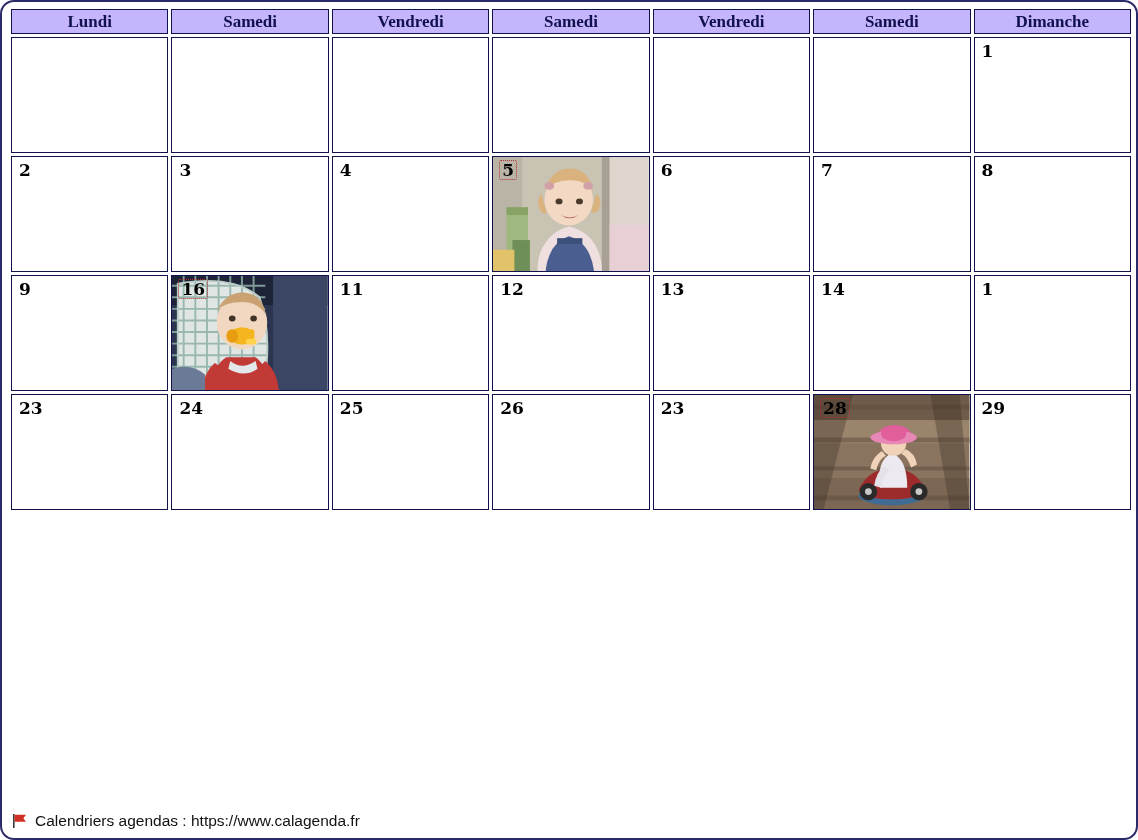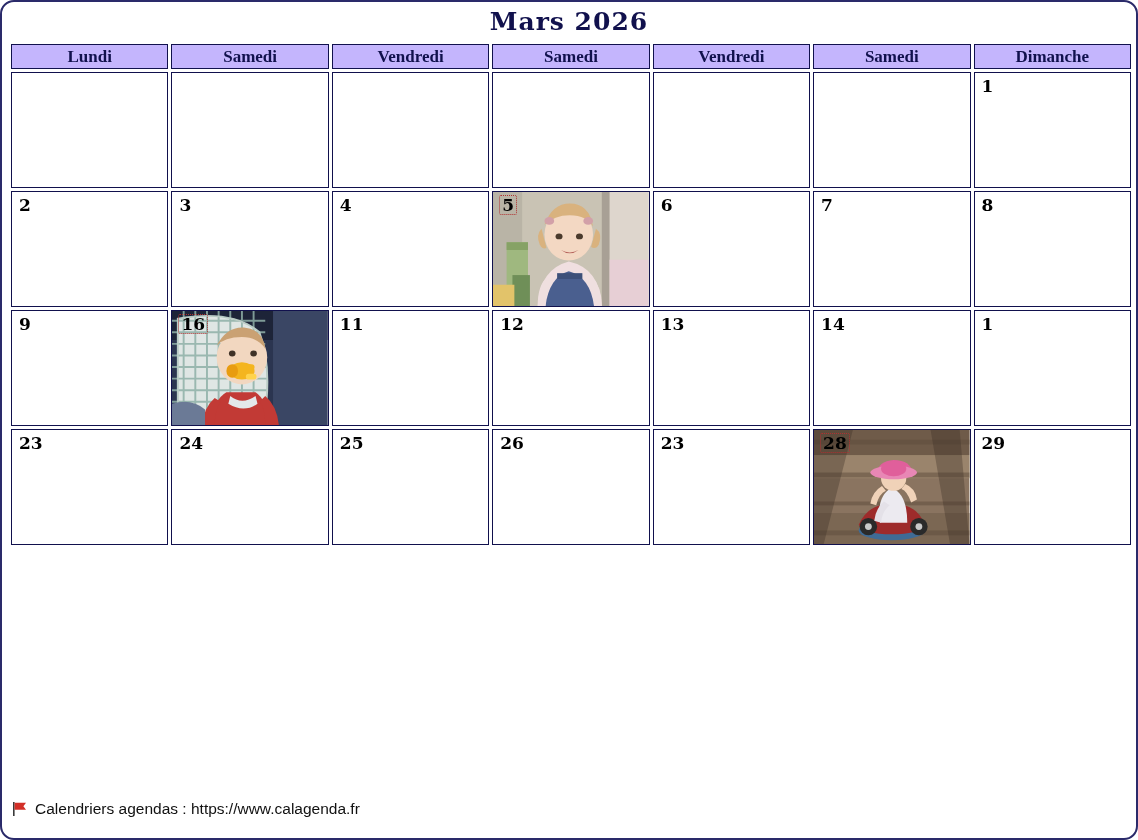--- a/index.html
+++ b/index.html
@@ -86,21 +86,21 @@
     top: 0;
     width: 100%;
     height: 100%;
     z-index: 1;
     overflow: hidden;
   }
   .photo svg { display: block; width: 100%; height: 100%; }
   #footer {
     position: absolute;
     left: 0;
-    bottom: 12px;
+    bottom: 0;
     width: 100%;
     height: 34px;
     display: flex;
     align-items: center;
     padding-left: 10px;
     box-sizing: border-box;
     font-family: "Liberation Sans", sans-serif;
   }
   #footer .flag {
     width: 16px;
@@ -112,21 +112,20 @@
   #footer-text {
     font-size: 15.5px;
     color: #111111;
   }
 </style>
 </head>
 <body>
 
 <div id="page">
 
-  <div id="title">Mars 2026</div>
 
   <table class="cal">
     <thead>
       <tr>
         <th>Lundi</th>
         <th>Samedi</th>
         <th>Vendredi</th>
         <th>Samedi</th>
         <th>Vendredi</th>
         <th>Samedi</th>

